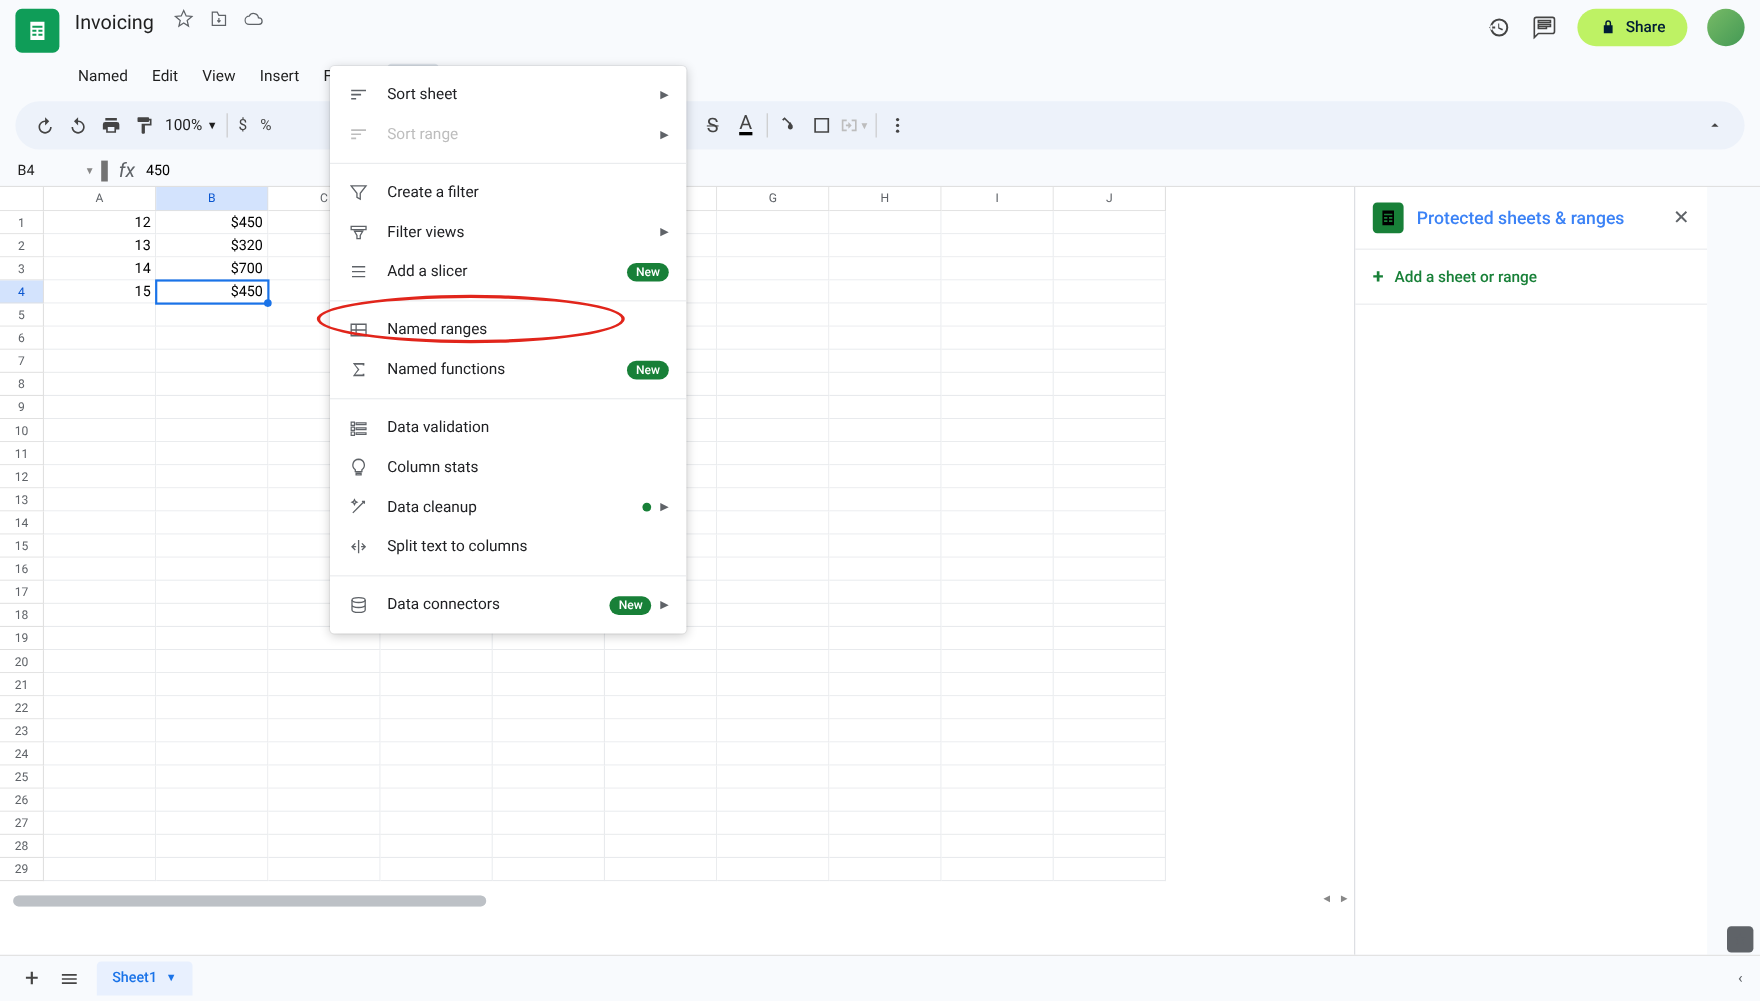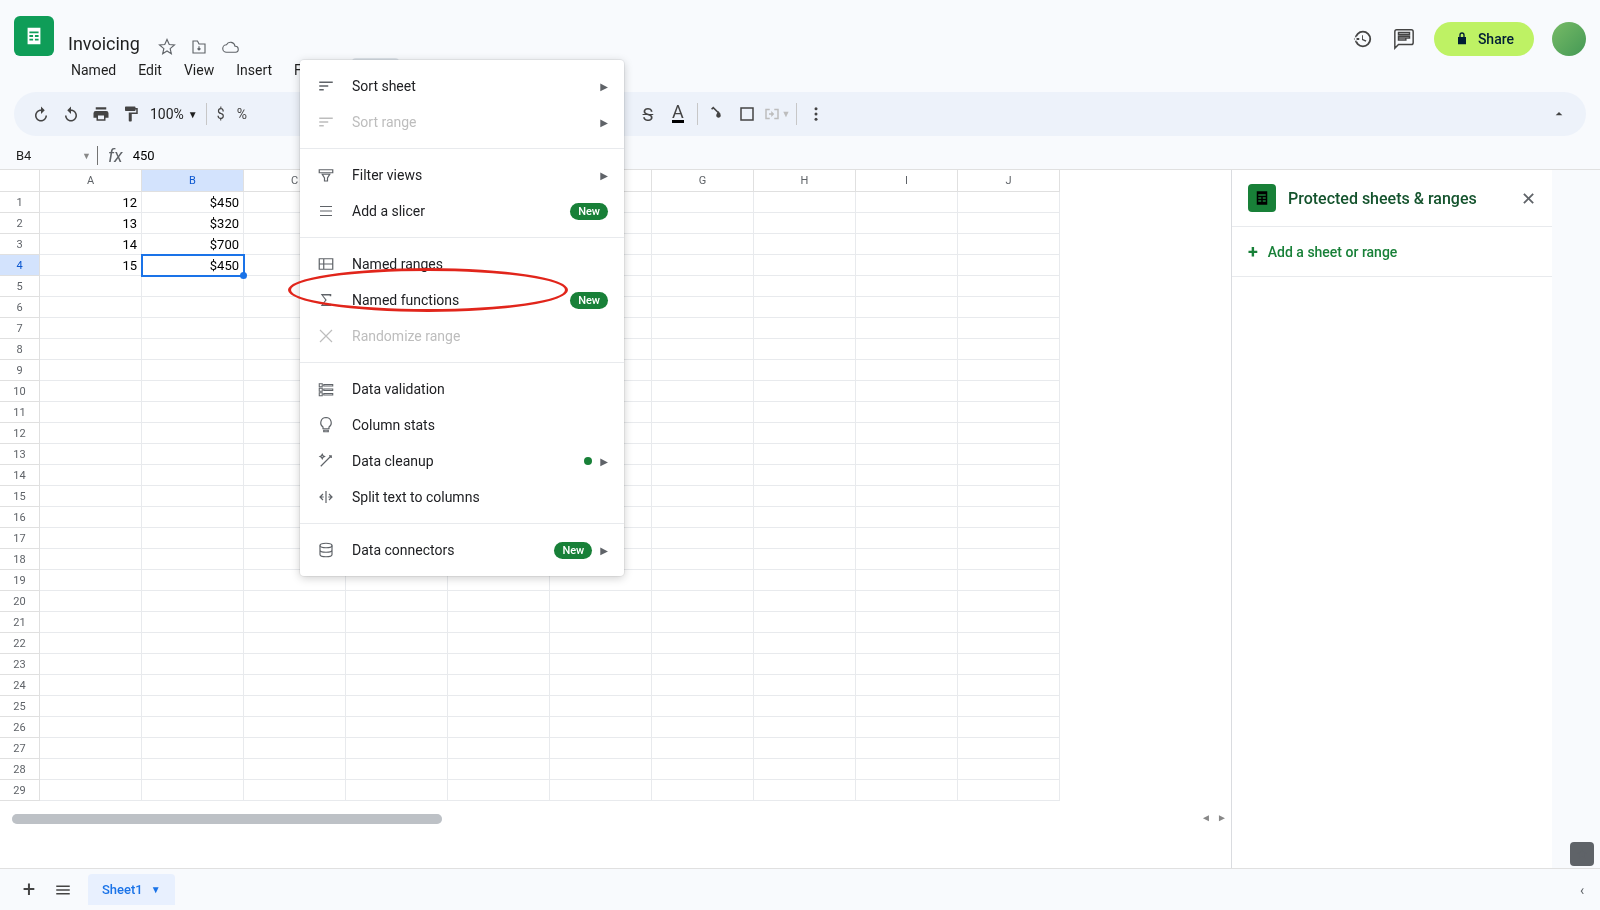--- a/index.html
+++ b/index.html
@@ -1,19 +1,19 @@
 <!DOCTYPE html>
 <html><head>
 <meta charset="utf-8">
 <style>
 * { margin: 0; padding: 0; box-sizing: border-box; font-family: "Google Sans", Roboto, Arial, sans-serif; }
 body { background: #f8fafd; width: 1600px; height: 910px; overflow: hidden; position: relative; }
 
 
-.top-bar { display:flex; align-items:flex-end; padding:8px 14px 0 14px; height:56px; }
+.top-bar { display:flex; align-items:flex-start; padding:8px 14px 0 14px; height:56px; }
 .app-icon { width:40px; height:40px; background:#0f9d58; border-radius:6px; display:flex; align-items:center; justify-content:center; margin-right:8px; }
 .app-icon svg { fill:#fff; }
 .doc-title { font-size:18px; color:#1f1f1f; padding:2px 6px; }
 .title-icons { display:flex; gap:14px; margin-left:12px; color:#5f6368; align-items:center; }
 .title-icons span, .title-icons svg { width:18px; height:18px; }
 .spacer { flex:1; }
 .hdr-right { display:flex; align-items:center; gap:18px; }
 .icon-btn { width:24px; height:24px; display:flex; align-items:center; justify-content:center; color:#444; }
 .share-btn { background:#bef264; border-radius:40px; padding:9px 20px; display:flex; align-items:center; gap:8px; font-size:14px; font-weight:500; color:#001d35; }
 .avatar { width:34px; height:34px; border-radius:50%; background:linear-gradient(135deg,#7b6,#495); }
@@ -27,21 +27,21 @@
 .toolbar-wrap { margin:8px 14px 0 14px; background:#edf2fa; border-radius:40px; padding:4px 12px; display:flex; align-items:center; height:44px; gap:0; }
 .tbtn { width:30px; height:30px; display:flex; align-items:center; justify-content:center; color:#444; border-radius:4px; font-size:18px; }
 .tbtn.text { width:auto; padding:0 6px; font-size:14px; }
 .sep { width:1px; height:22px; background:#c7c7c7; margin:0 4px; }
 .toolbar-collapse { margin-left:auto; }
 .zoom-box { display:flex; align-items:center; gap:4px; font-size:14px; color:#1f1f1f; padding:0 4px; }
 .underline-a { border-bottom:3px solid #000; line-height:14px; padding-bottom:1px; }
 
 
 .formula-row { display:flex; align-items:center; height:28px; border-bottom:1px solid #e0e0e0; margin-top:6px; }
-.name-box { width:88px; margin-left:10px; font-size:13px; padding:2px 6px; display:flex; align-items:center; justify-content:space-between; color:#1f1f1f; border-right:1px solid #737373; }
+.name-box { width:88px; margin-left:10px; font-size:13px; padding:2px 6px; display:flex; align-items:center; justify-content:space-between; color:#1f1f1f; border-right:6px solid #737373; }
 .fx { padding:0 10px; color:#5f6368; font-style:italic; font-size:18px; }
 .formula-val { font-size:13px; }
 
 
 .main { display:flex; position:absolute; top:170px; bottom:42px; left:0; right:0; }
 .sheet-area { flex:1; position:relative; overflow:hidden; border-right:1px solid #dadce0; background:#fff; }
 .side-panel { width:320px; background:#fff; display:flex; flex-direction:column; }
 .side-gutter { width:48px; background:#f8fafd; }
 
 
@@ -66,21 +66,21 @@
 .dd-divider { height:1px; background:#e8eaed; margin:8px 0; }
 .dd-icon { width:20px; height:20px; display:flex; align-items:center; justify-content:center; color:#5f6368; flex-shrink:0; }
 .dd-icon svg { width:18px; height:18px; }
 
 
 .red-circle { position:absolute; border:3px solid #e1251b; border-radius:50%; width:280px; height:44px; left:288px; top:268px; z-index:60; pointer-events:none; }
 
 
 .panel-hdr { display:flex; align-items:center; gap:12px; padding:14px 16px; border-bottom:1px solid #e8eaed; }
 .panel-hdr-icon { width:28px; height:28px; background:#188038; border-radius:4px; display:flex; align-items:center; justify-content:center; }
-.panel-title { font-size:16px; font-weight:500; color:#14532d; flex:1; }
+.panel-title { font-size:16px; font-weight:500; color:#3b82f6; flex:1; }
 .panel-close { color:#5f6368; font-size:18px; }
 .panel-action { display:flex; align-items:center; gap:10px; padding:14px 16px; color:#188038; font-size:14px; font-weight:500; border-bottom:1px solid #e8eaed; }
 
 
 .sheet-tabs { position:absolute; bottom:0; left:0; right:0; height:42px; background:#f8fafd; display:flex; align-items:center; padding:0 12px; border-top:1px solid #e0e0e0; }
 .tab-btn { width:34px; height:34px; display:flex; align-items:center; justify-content:center; color:#444; }
 .sheet-tab { background:#e8f0fe; color:#1a73e8; padding:8px 14px; border-radius:4px 4px 0 0; font-size:13px; font-weight:500; display:flex; align-items:center; gap:8px; margin-left:8px; }
 .sheet-tabs .spacer { flex:1; }
 
 .hscroll { position:absolute; bottom:44px; left:12px; width:430px; height:10px; background:#e8eaed; border-radius:5px; }
@@ -611,20 +611,28 @@
           <path d="M3 18h6v-2H3v2zM3 6v2h18V6H3zm0 7h12v-2H3v2z" fill="#bdbdbd"></path>
         </svg>
       </span>
       <span>Sort range</span>
       <span class="arrow">▶</span>
     </div>
   <div class="dd-divider"></div>
   <div class="dd-item">
       <span class="dd-icon">
         <svg viewBox="0 0 24 24">
+          <path d="M3 4h18l-7 9v7l-4-2v-5L3 4z" fill="none" stroke="#5f6368" stroke-width="1.6"></path>
+        </svg>
+      </span>
+      <span>Create a filter</span>
+    </div>
+  <div class="dd-item">
+      <span class="dd-icon">
+        <svg viewBox="0 0 24 24">
           <path d="M3 5h18v4H3V5zm4 6h10l-3 5v4h-4v-4l-3-5z" fill="none" stroke="#5f6368" stroke-width="1.6"></path>
         </svg>
       </span>
       <span>Filter views</span>
       <span class="arrow">▶</span>
     </div>
   <div class="dd-item">
       <span class="dd-icon">
         <svg viewBox="0 0 24 24">
           <path d="M4 6h16M4 12h16M4 18h16" stroke="#5f6368" stroke-width="1.6"></path>
@@ -643,28 +651,20 @@
       <span>Named ranges</span>
     </div>
   <div class="dd-item">
       <span class="dd-icon">
         <svg viewBox="0 0 24 24">
           <path d="M5 4h14v3h-2V6H8l5 6-5 6h9v-1h2v3H5l6-8-6-8z"></path>
         </svg>
       </span>
       <span>Named functions</span>
       <span class="badge">New</span>
-    </div>
-  <div class="dd-item disabled">
-      <span class="dd-icon">
-        <svg viewBox="0 0 24 24">
-          <path d="M4 4l16 16M20 4L4 20" stroke="#bdbdbd" stroke-width="1.6"></path>
-        </svg>
-      </span>
-      <span>Randomize range</span>
     </div>
   <div class="dd-divider"></div>
   <div class="dd-item">
       <span class="dd-icon">
         <svg viewBox="0 0 24 24">
           <path d="M3 5h4v4H3V5zm6 1h12v2H9V6zM3 11h4v4H3v-4zm6 1h12v2H9v-2zM3 17h4v4H3v-4zm6 1h12v2H9v-2z" fill="none" stroke="#5f6368" stroke-width="1.4"></path>
         </svg>
       </span>
       <span>Data validation</span>
     </div>

